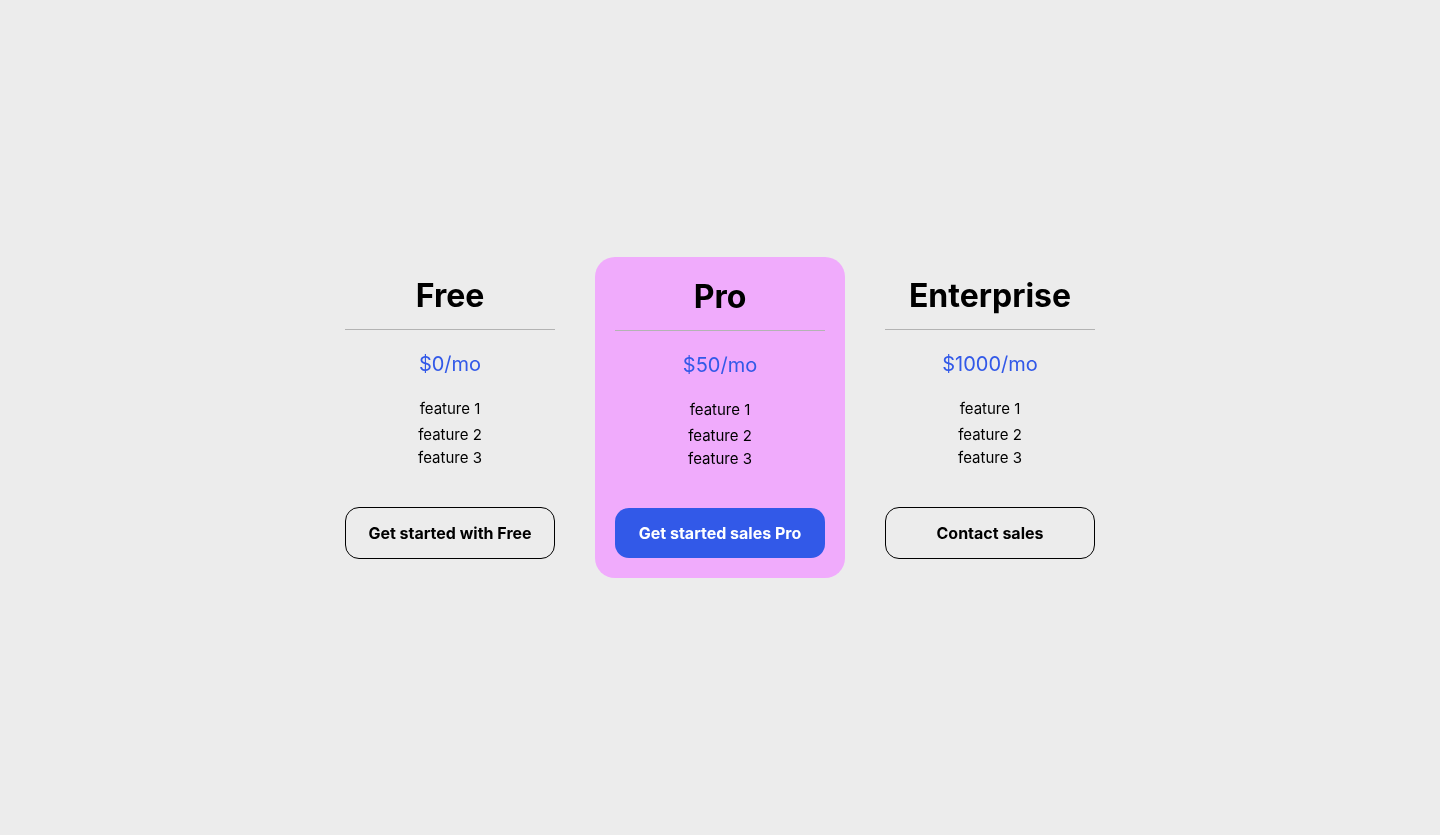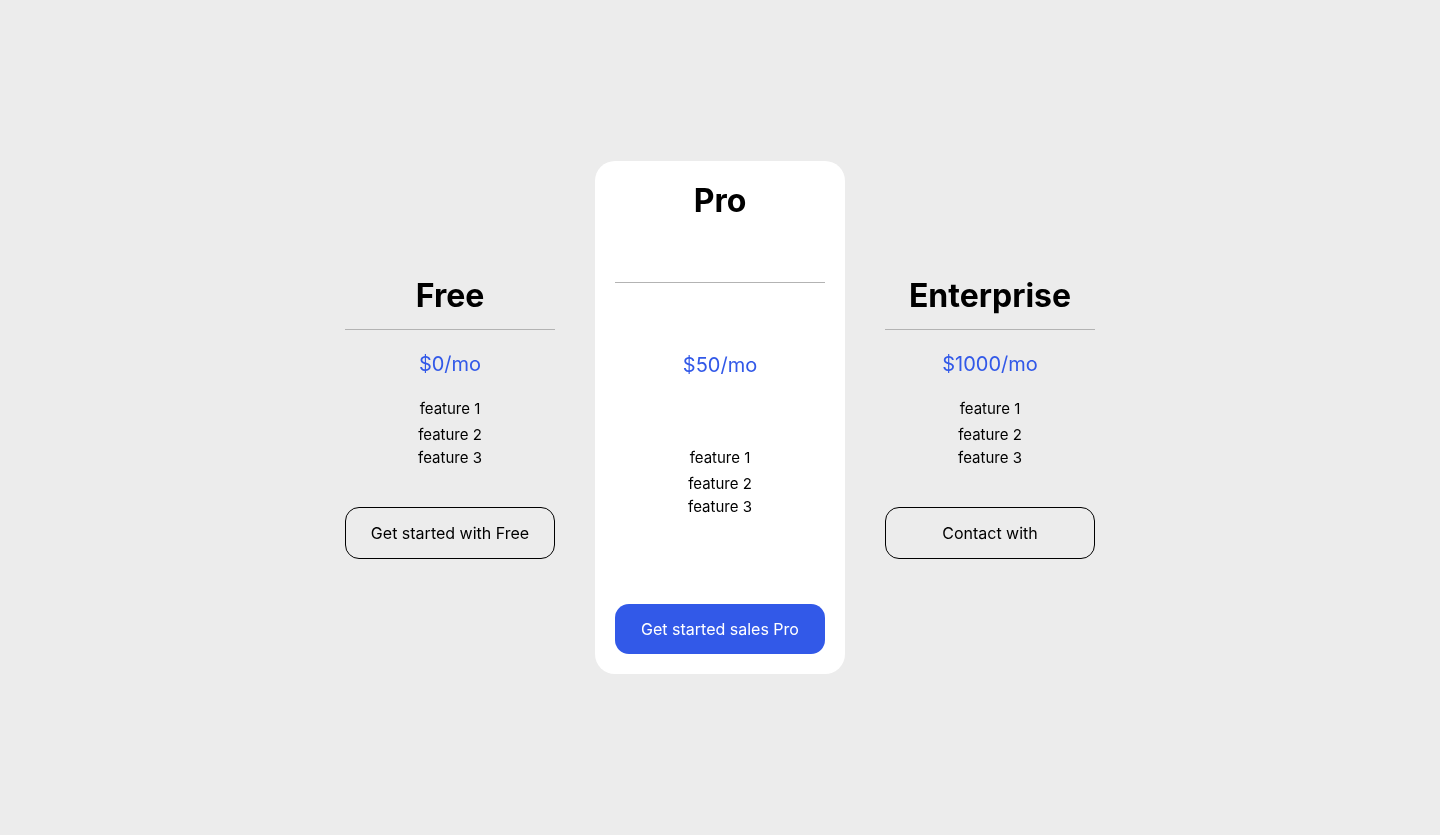--- a/index.html
+++ b/index.html
@@ -24,22 +24,21 @@
     .pricing-card {
       width: 250px;
       padding: 20px;
       border-radius: 20px;
       text-align: center;
       display: flex;
       flex-direction: column;
       align-items: center;
     }
     .pricing-card.featured {
-      background-color: #ffffff;
-      gap: 48px;
+      background-color: #f0abfc;
     }
     .tier-name {
       font-size: 32px;
       font-weight: 700;
       color: #000000;
       margin-bottom: 14px;
     }
     .divider {
       width: 100%;
       height: 1px;
@@ -61,21 +60,21 @@
       line-height: 1.5;
     }
     .feature-item:first-child {
       margin-bottom: 4px;
     }
     .cta-button {
       width: 100%;
       padding: 15px 20px;
       border-radius: 14px;
       font-size: 16px;
-      font-weight: 400;
+      font-weight: 700;
       cursor: pointer;
       font-family: inherit;
     }
     .cta-button.outline {
       background-color: transparent;
       border: 1px solid #000000;
       color: #000000;
     }
     .cta-button.primary {
       background-color: #3259e8;
@@ -114,16 +113,16 @@
 
   <div class="pricing-card">
     <h2 class="tier-name">Enterprise</h2>
     <div class="divider"></div>
     <div class="price">$1000/mo</div>
     <div class="features">
       <div class="feature-item">feature 1</div>
       <div class="feature-item">feature 2</div>
       <div class="feature-item">feature 3</div>
     </div>
-    <button class="cta-button outline">Contact with</button>
+    <button class="cta-button outline">Contact sales</button>
   </div>
 
 </div>
 
 </body></html>

